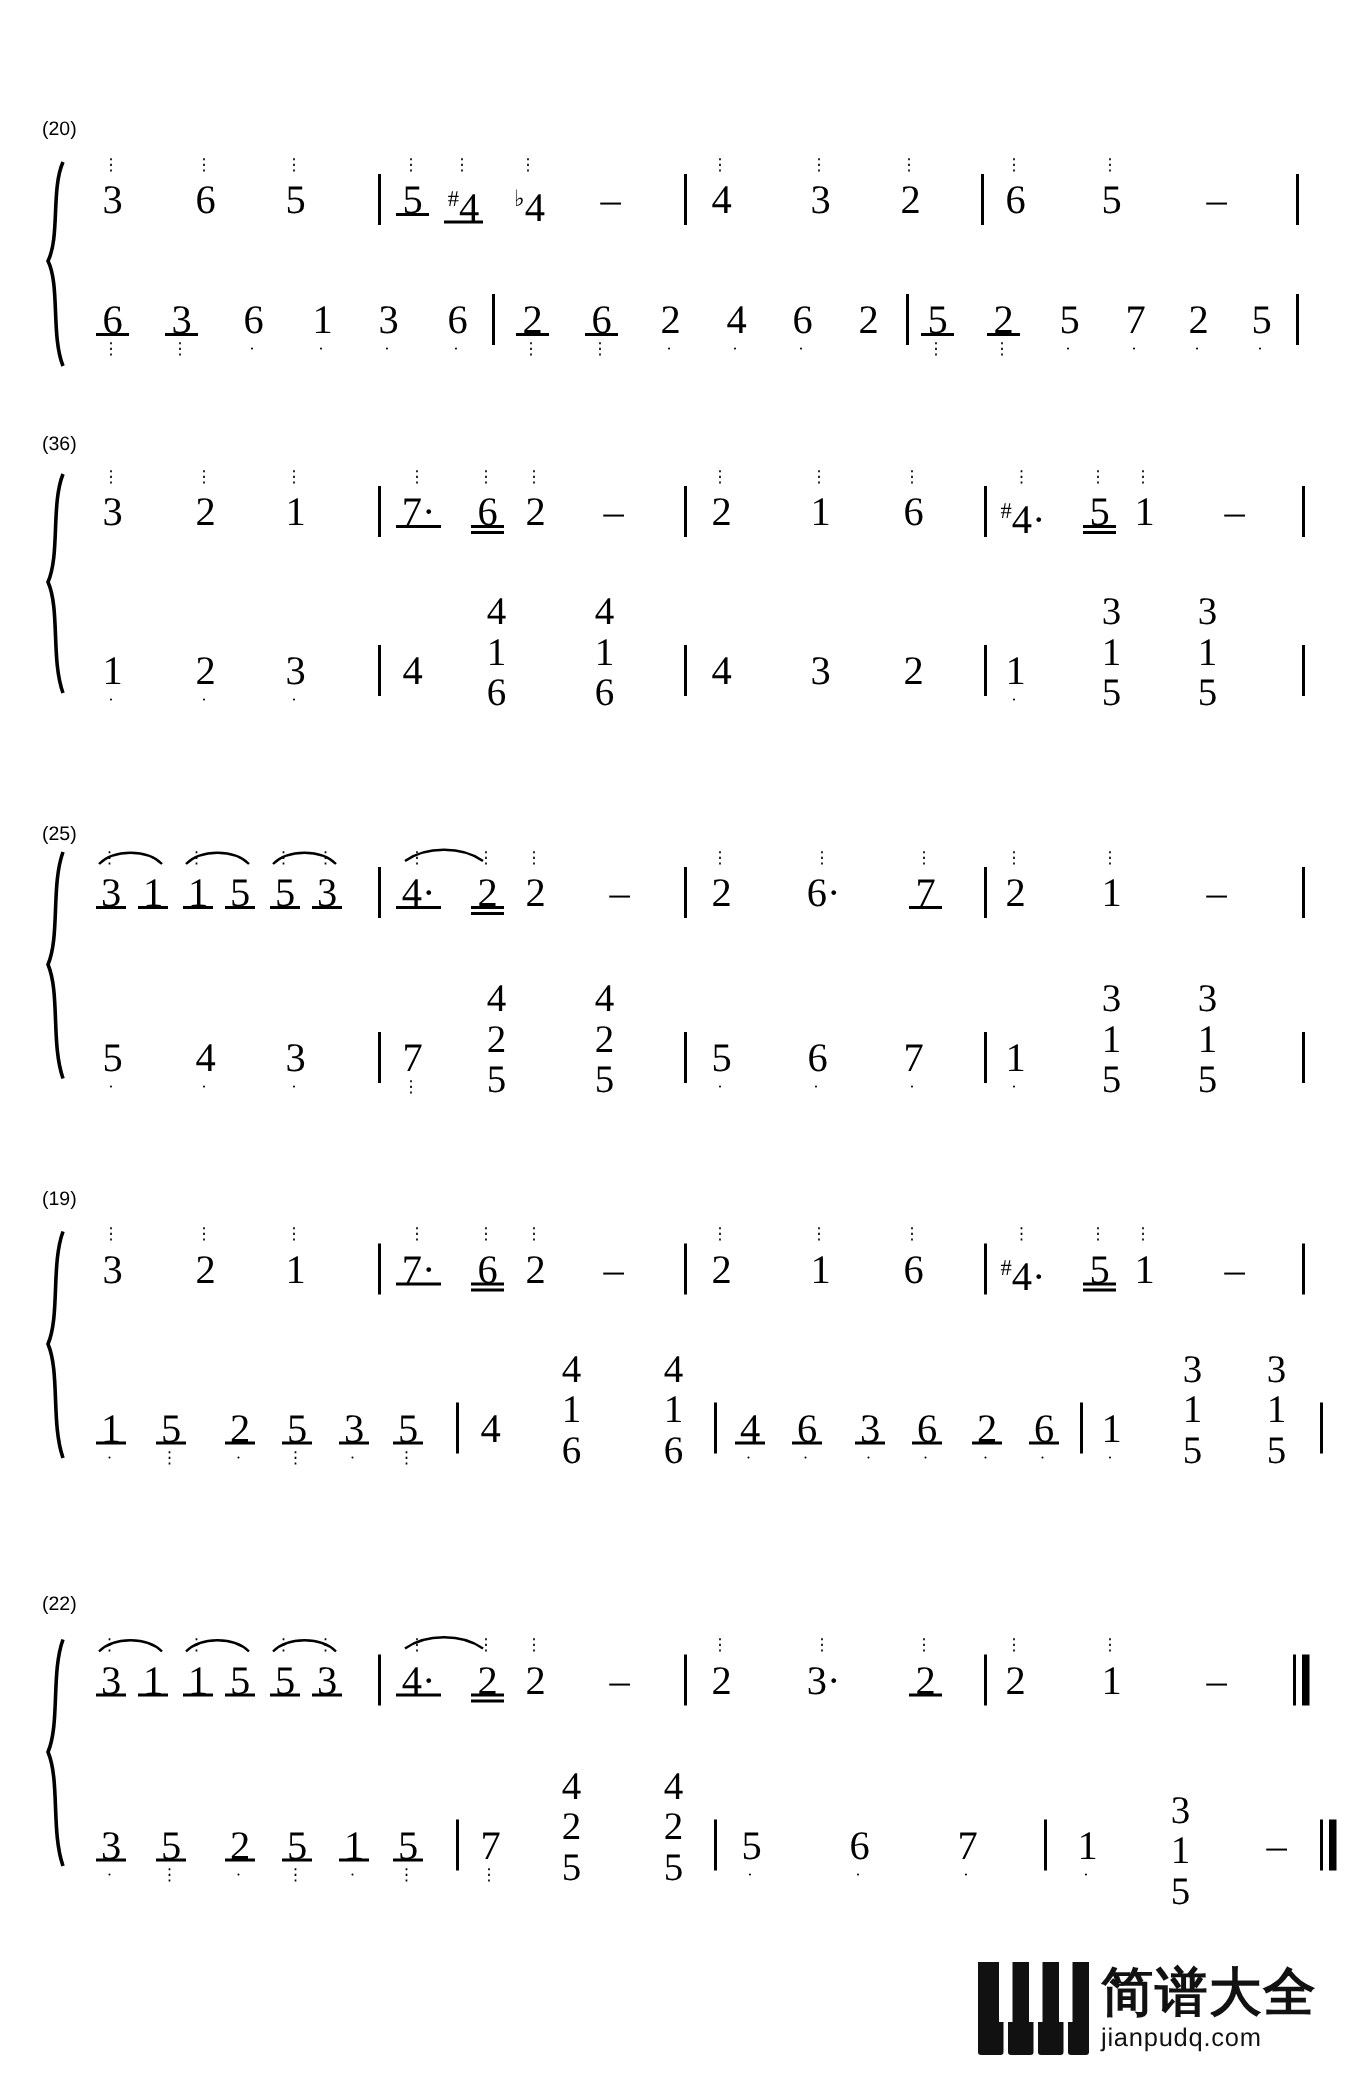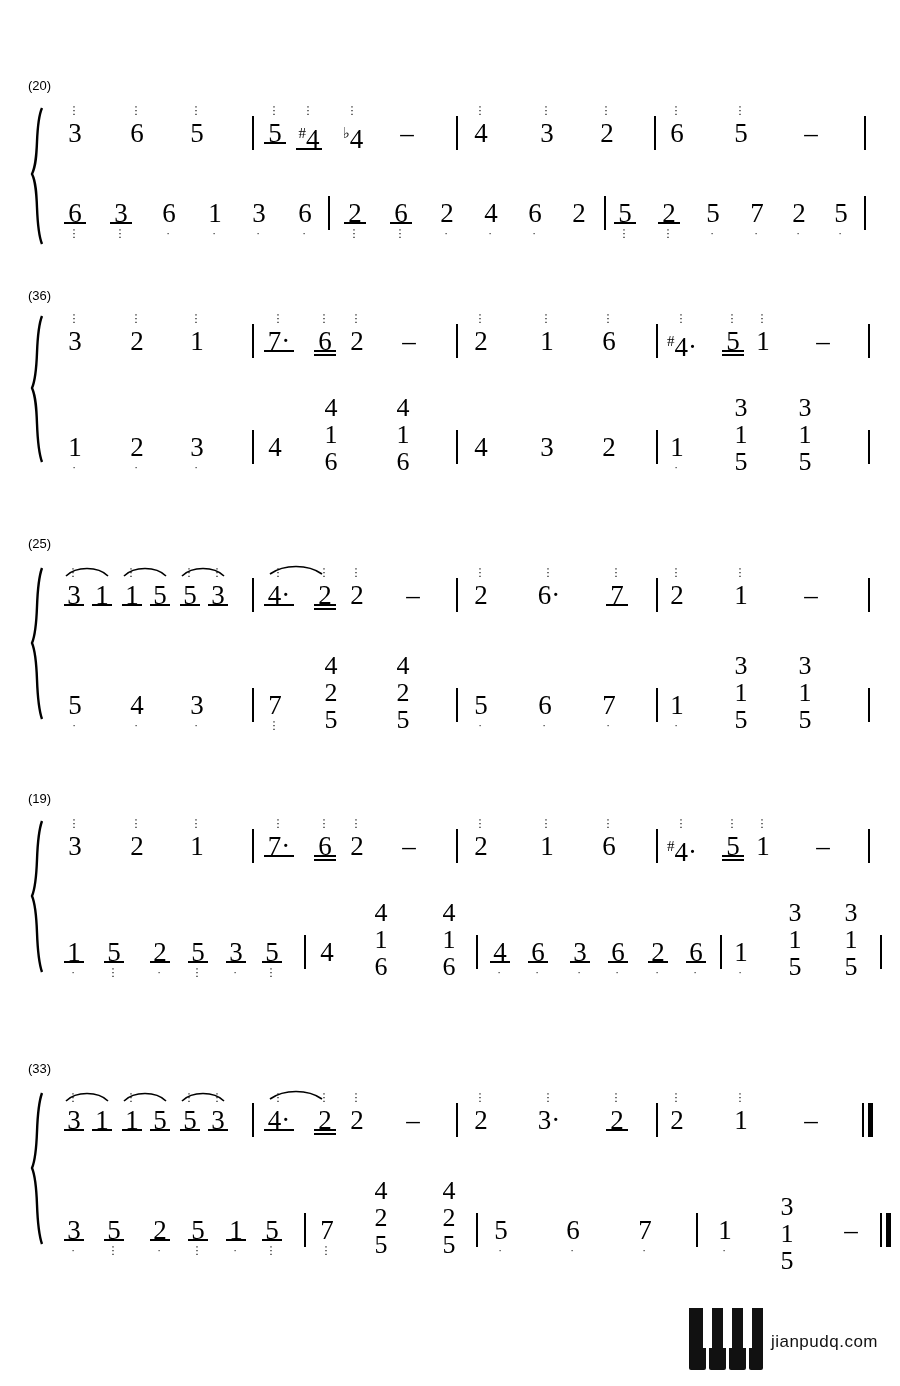--- a/index.html
+++ b/index.html
@@ -230,21 +230,21 @@
             <span class="s">1</span>
             <span class="s">5</span>
         </div>
 
         <div class="bar" style="left:812px;top:30px;"></div>
       </div>
     </div>
   </div>
 
   <div class="system" style="top:530px;height:200px;">
-    <div class="measure-num" style="left:28px;top:6px;">(25)</div>
+    <div class="measure-num" style="left:28px;top:18px;">(25)</div>
     <div class="brace" style="top:36px;">
       <svg width="18" height="155" viewBox="0 0 18 155">
           <path d="M14 2 C6 24 12 58 4 77 C12 96 6 130 14 153" stroke="#000" stroke-width="2.4" fill="none"></path>
         </svg>
     </div>
 
     <div class="row" style="top:50px;">
       <div class="cells">
         <div class="slur" style="left:8px;top:-14px;">
             <svg width="46" height="12">
@@ -426,21 +426,21 @@
             <span class="s">1</span>
             <span class="s">5</span>
         </div>
 
         <div class="bar" style="left:824px;top:30px;"></div>
       </div>
     </div>
   </div>
 
   <div class="system" style="top:1055px;height:200px;">
-    <div class="measure-num" style="left:28px;top:6px;">(33)</div>
+    <div class="measure-num" style="left:28px;top:6px;">(22)</div>
     <div class="brace" style="top:36px;">
       <svg width="18" height="155" viewBox="0 0 18 155">
           <path d="M14 2 C6 24 12 58 4 77 C12 96 6 130 14 153" stroke="#000" stroke-width="2.4" fill="none"></path>
         </svg>
     </div>
 
     <div class="row" style="top:50px;">
       <div class="cells">
         <div class="slur" style="left:8px;top:-14px;">
             <svg width="46" height="12">
@@ -548,17 +548,18 @@
     <div class="wm-keys">
       <div class="w" style="left:0;"></div>
       <div class="w" style="left:20px;"></div>
       <div class="w" style="left:40px;"></div>
       <div class="w" style="left:60px;width:14px;"></div>
       <div class="k" style="left:14px;"></div>
       <div class="k" style="left:34px;"></div>
       <div class="k" style="left:54px;"></div>
     </div>
     <div class="wm-text">
+      <div class="wm-title">简谱大全</div>
       <div class="wm-sub">jianpudq.com</div>
     </div>
   </div>
 
 </div>
 
 </body></html>

